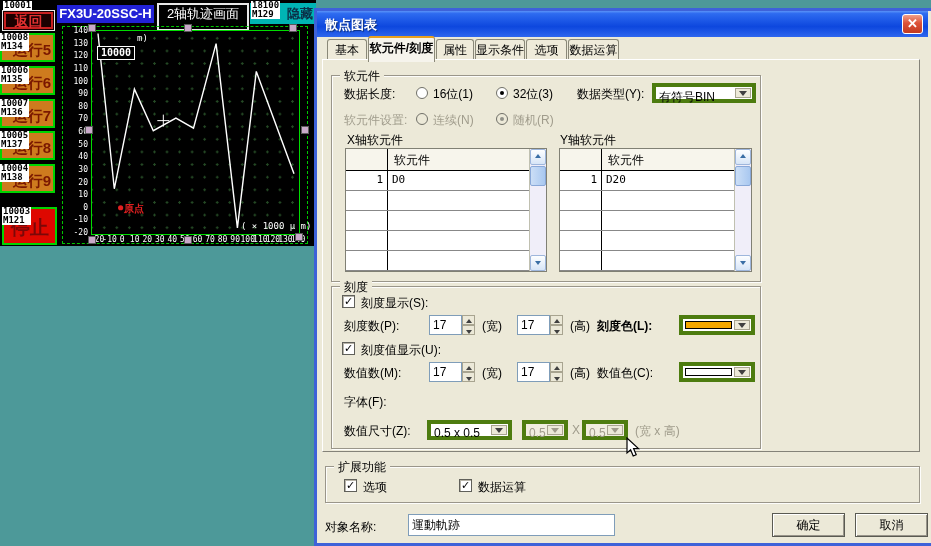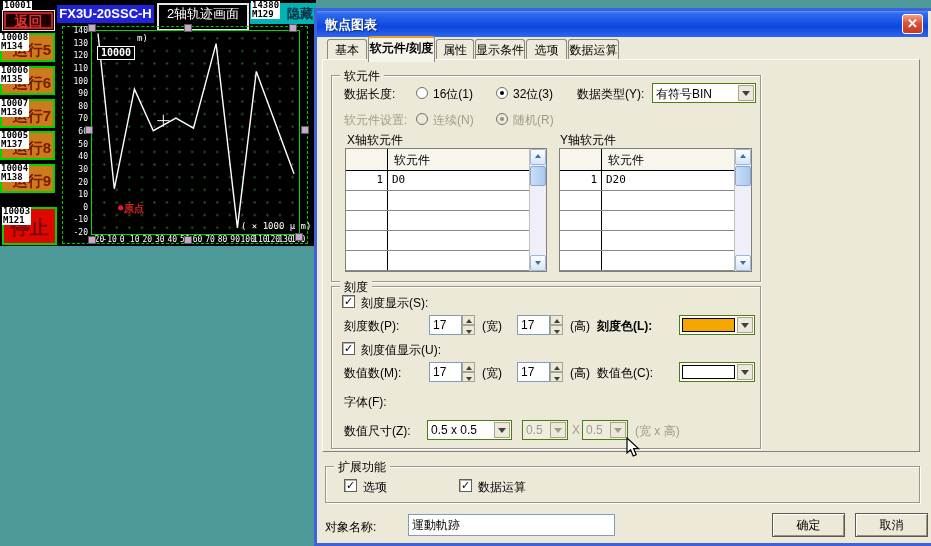--- a/index.html
+++ b/index.html
@@ -52,21 +52,21 @@
   .lbl { position:absolute; font:12px "Liberation Sans",sans-serif; white-space:nowrap; }
   .dis { color:#A09C8C; }
 
   .radio { position:absolute; width:12px; height:12px; border-radius:50%; background:#fff; border:1px solid #707068; }
   .radio.checked::after { content:""; position:absolute; left:3px; top:3px; width:4px; height:4px; border-radius:50%; background:#000; }
   .radio.disabled { background:#ECE9D8; }
   .radio.disabled.checked::after { background:#909088; }
 
   .cb { position:absolute; width:13px; height:13px; background:#fff; border:1px solid #60605A; box-shadow:inset 1px 1px 0 #b8b4a8; font:bold 11px "DejaVu Sans",sans-serif; line-height:12px; text-align:center; }
 
-  .combo { position:absolute; background:#fff; border:1px solid #4d7c0f; }
+  .combo { position:absolute; background:#fff; border:4px solid #4d7c0f; }
   .combo .val { position:absolute; left:3px; top:2px; font:12px "Liberation Sans",sans-serif; white-space:nowrap; }
   .combo .arrowbox { position:absolute; right:1px; top:1px; bottom:1px; width:16px; background:#ECE9D8; border:1px solid #A8A490; }
   .tri-down { position:absolute; left:50%; top:50%; margin:-2px 0 0 -4px; width:0; height:0; border:4px solid transparent; border-top:5px solid #404040; border-bottom:none; }
   .combo.disabled { background:#F0EDE0; }
   .combo.disabled .val { color:#A09C8C;text-align:right; }
   .combo.disabled .tri-down { border-top-color:#A09C8C; }
   .swatch { position:absolute; left:2px; top:2px; bottom:2px; right:19px; border:1px solid #000; }
 
   .spin { position:absolute; width:46px; height:20px; }
   .spin .box { position:absolute; left:0; top:0; width:33px; height:20px; background:#fff; border:1px solid #7F9DB9; font:12px "Liberation Sans",sans-serif; padding:2px 0 0 3px; }
@@ -103,21 +103,21 @@
 
   <span class="chip" style="left:3px;top:1px;">10001</span>
   <div class="hmi-btn returnbtn">
     <div class="inner">返回</div>
   </div>
 
   <div class="plcbar">FX3U-20SSC-H</div>
   <div class="scrtitle">2轴轨迹画面</div>
 
   <div class="hidebtn">隐藏</div>
-  <span class="chip" style="left:251px;top:1px;"><span>14380</span>
+  <span class="chip" style="left:251px;top:1px;"><span>18100</span>
 <span>M129</span></span>
 
   <div class="hmi-btn runbtn" style="left:0;top:33px;">
       <span class="cap">运行5</span>
     </div>
   <span class="chip" style="left:0;top:33px;"><span>10008</span>
 <span>M134</span></span>
 
   <div class="hmi-btn runbtn" style="left:0;top:66px;">
       <span class="cap">运行6</span>

